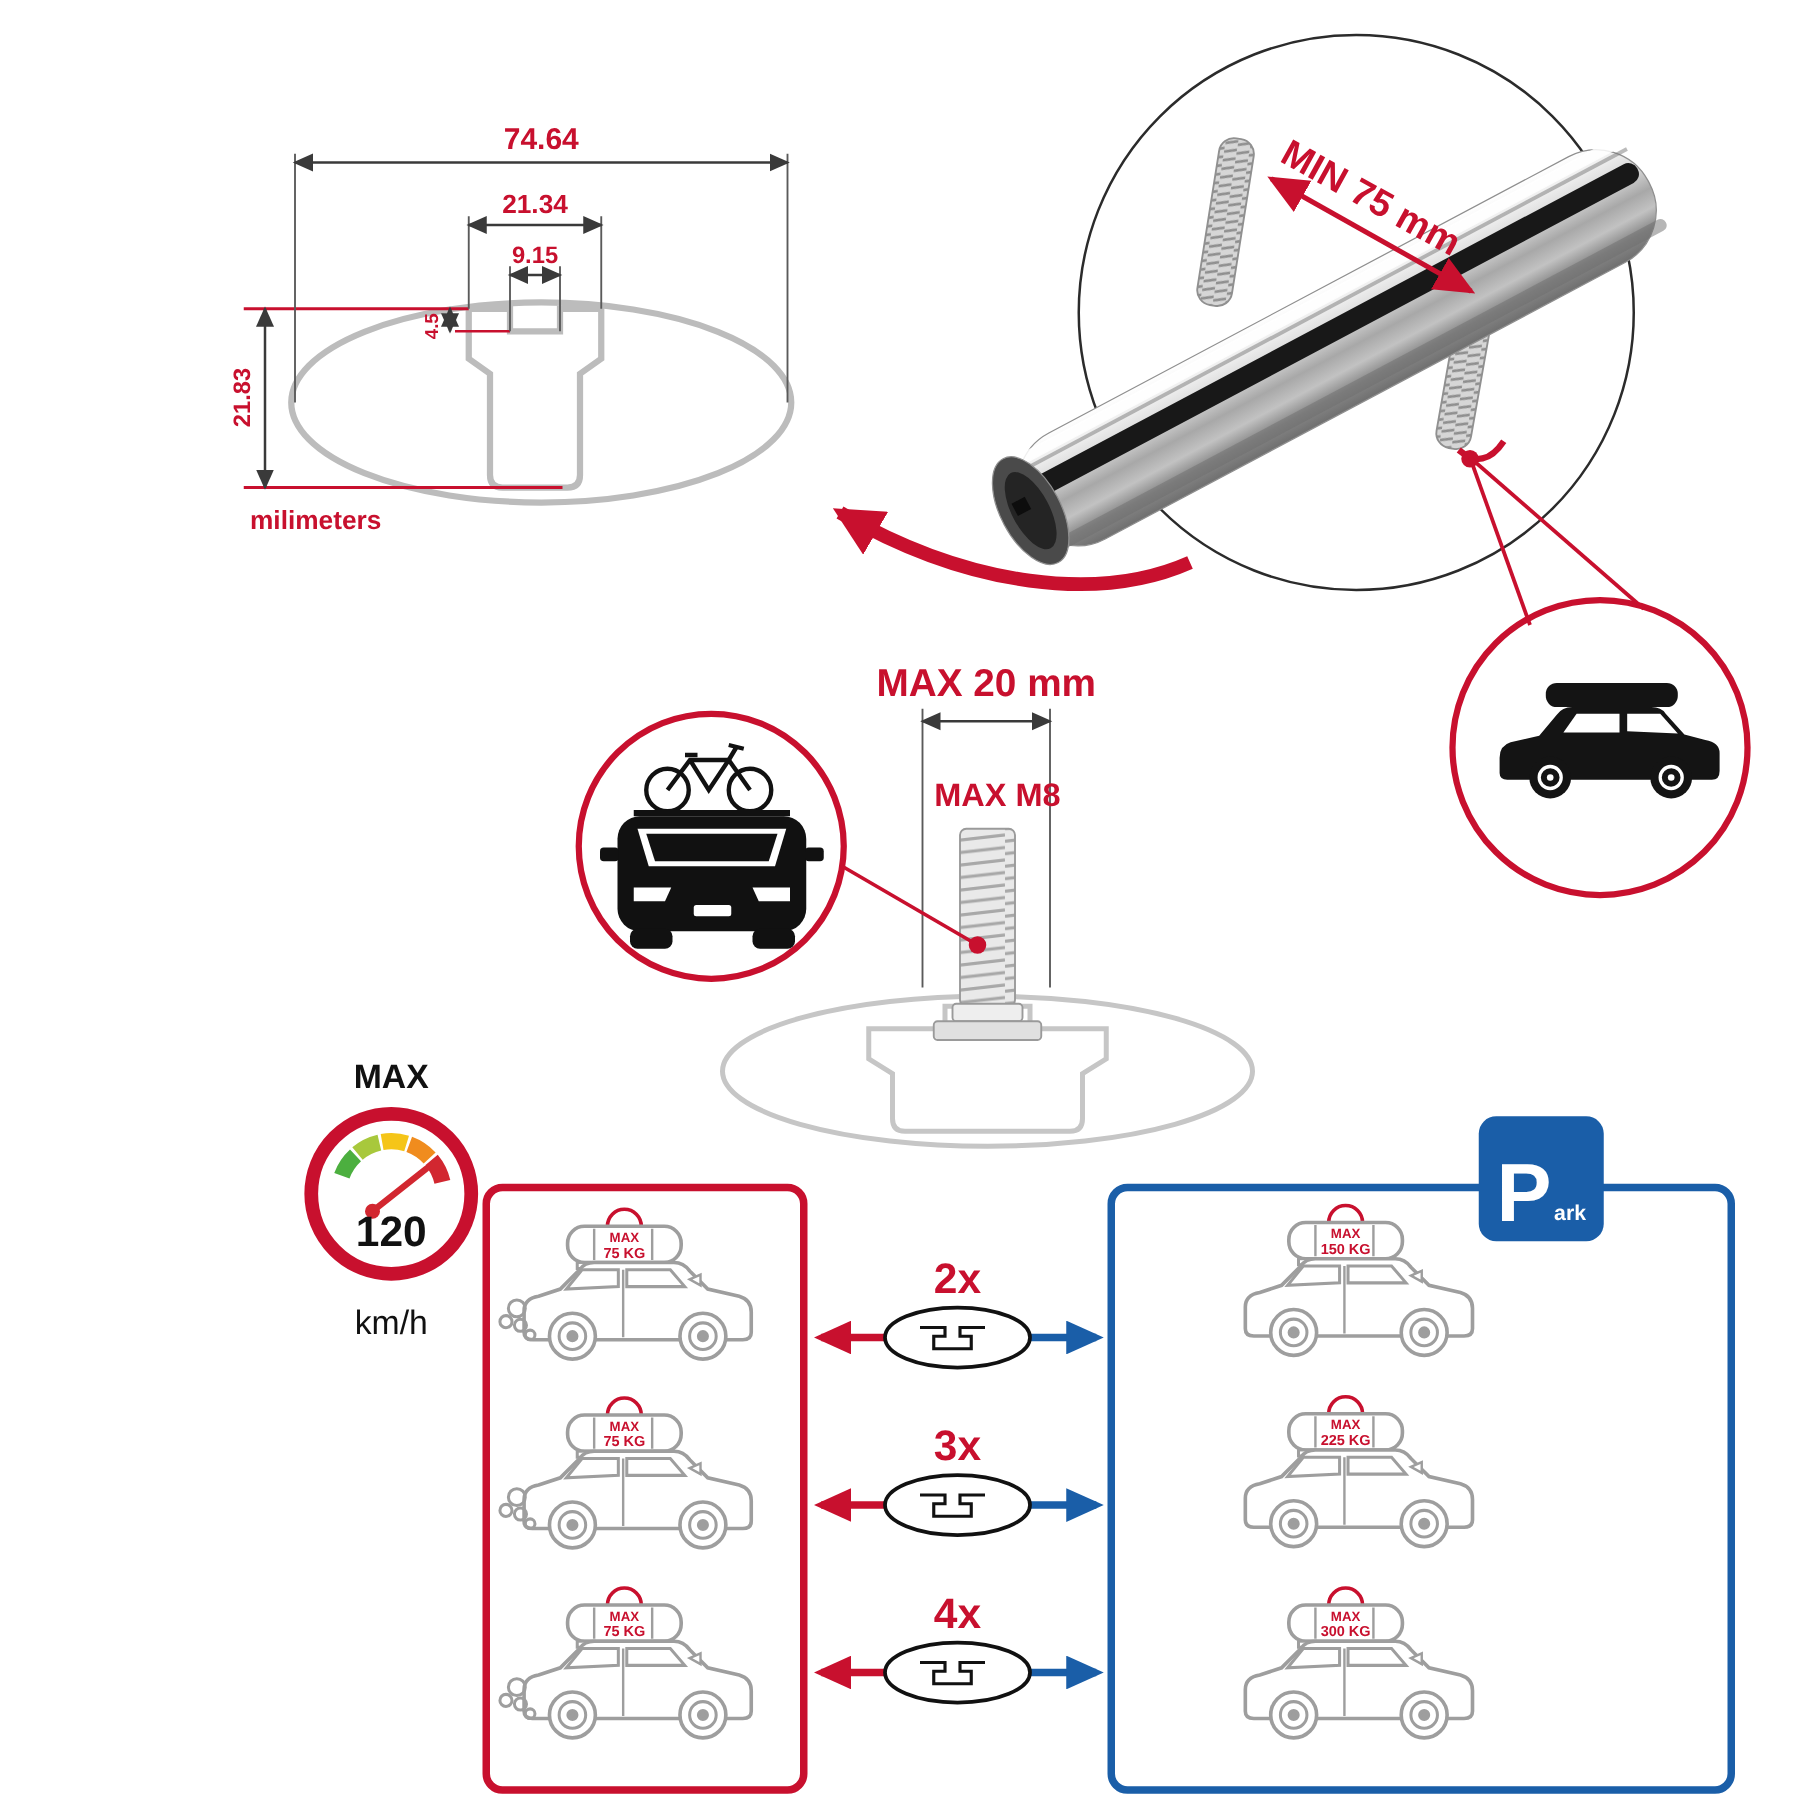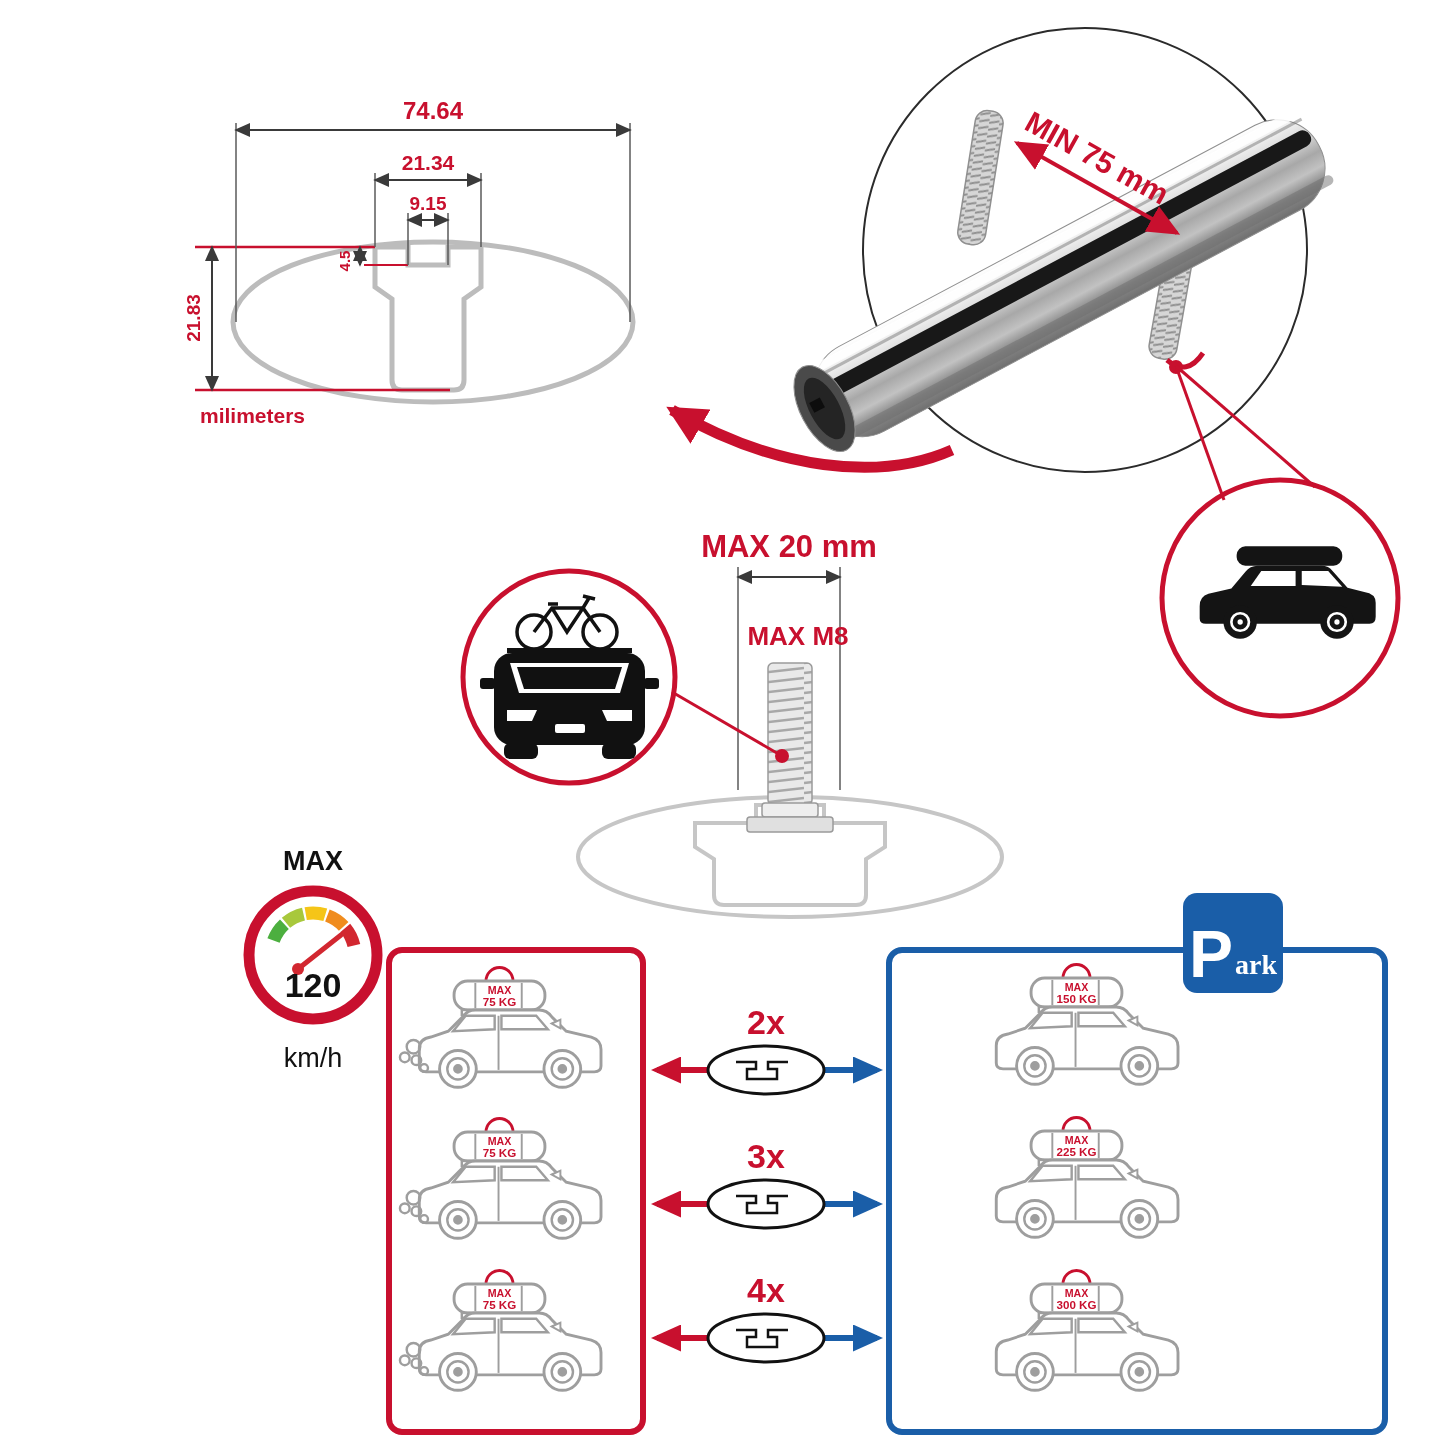--- a/index.html
+++ b/index.html
@@ -19,21 +19,21 @@
   .oval{fill:#fff;stroke:#111;stroke-width:3;}
   .arrow-red{stroke:#c8102e;stroke-width:6;fill:none;}
   .arrow-blue{stroke:#1a5ea8;stroke-width:6;fill:none;}
   .panel{position:absolute;background:#fff;border-radius:16px;box-sizing:border-box;}
   #red-panel{left:386px;top:947px;width:260px;height:488px;border:6px solid #c8102e;}
   #blue-panel{left:886px;top:947px;width:502px;height:488px;border:6px solid #1a5ea8;}
   .park-sign{position:absolute;left:1183px;top:893px;width:100px;height:100px;background:#1a5ea8;
              border-radius:14px;display:flex;align-items:flex-end;justify-content:center;
              color:#fff;padding-bottom:12px;box-sizing:border-box;}
   .park-p{font-size:66px;font-weight:bold;line-height:0.8;}
-  .park-ark{font-size:28px;font-weight:bold;margin-left:2px;font-family:Liberation Serif, serif;}
+  .park-ark{font-size:17px;font-weight:bold;margin-left:2px;}
   .car{position:absolute;}
 </style>
 </head>
 <body>
 
 <div id="page">
 
 <svg width="0" height="0" style="position:absolute" aria-hidden="true">
   <defs>
     <g id="suv-outline" stroke="#9e9e9e" stroke-width="3" fill="#fff">

